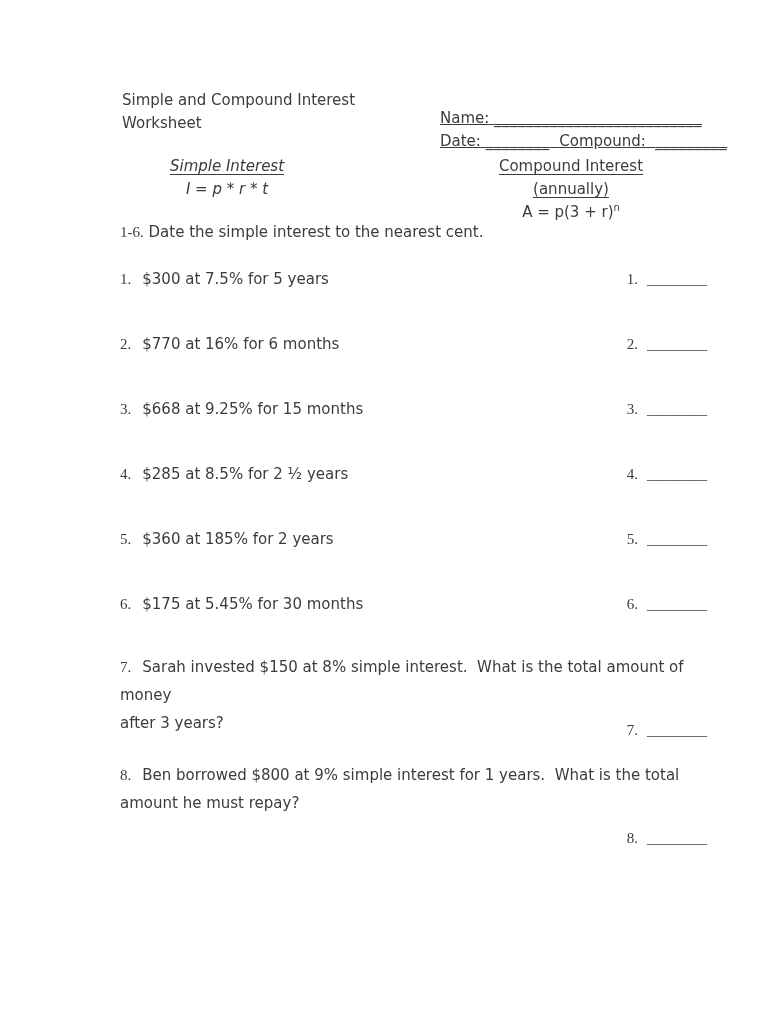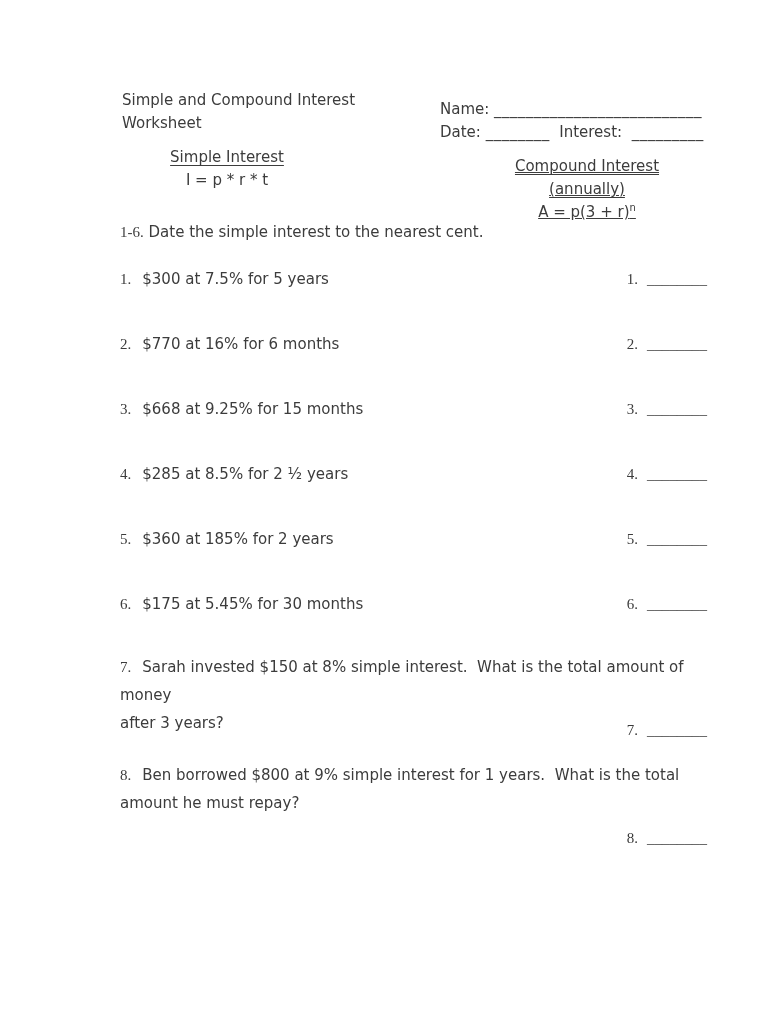--- a/index.html
+++ b/index.html
@@ -12,28 +12,28 @@
     font-size: 15px;
     color: #3c3c3c;
     overflow: hidden;
     margin-left: 32px;
   }
   .abs { position: absolute; }
   .pre { white-space: pre-wrap; }
 
   
   .doc-title { left: 90px; top: 89px; line-height: 23px; }
-  .header-fields { left: 408px; top: 98px; line-height: 23px; }
+  .header-fields { left: 408px; top: 107px; line-height: 23px; text-decoration: underline; }
   .hline { white-space: pre; }
   .blank { letter-spacing: 0.5px; }
 
   
   .formula-block { text-align: center; line-height: 23px; }
-  .formula-simple { left: 108px; top: 146px; width: 174px; }
-  .formula-compound { left: 446px; top: 155px; width: 218px; text-decoration: underline; }
+  .formula-simple { left: 108px; top: 155px; width: 174px; font-style: italic; }
+  .formula-compound { left: 430px; top: 155px; width: 218px; }
   .formula-heading { text-decoration: underline; text-underline-offset: 3px; }
   .formula-expr sup { font-size: 10px; line-height: 0; }
 
   
   .instructions { left: 88px; top: 223px; }
 
   
   .serif { font-family: "Liberation Serif", serif; color: #404040; }
   .problem-row {
     position: absolute;
@@ -65,21 +65,21 @@
 
 <div class="page">
 
   <div class="abs doc-title">
     <div>Simple and Compound Interest</div>
     <div>Worksheet</div>
   </div>
 
   <div class="abs header-fields">
     <div class="hline"><span>Name:</span> <span class="blank">__________________________</span></div>
-    <div class="hline"><span>Date:</span> <span class="blank">________</span>  <span>Interest:</span>  <span class="blank">_________</span></div>
+    <div class="hline"><span>Date:</span> <span class="blank">________</span>  <span>Compound:</span>  <span class="blank">_________</span></div>
   </div>
 
   <div class="abs formula-block formula-simple">
     <div class="formula-heading">Simple Interest</div>
     <div class="formula-expr">I = p * r * t</div>
   </div>
 
   <div class="abs formula-block formula-compound">
     <div class="formula-heading">Compound Interest (annually)</div>
     <div class="formula-expr"><span>A = p(3 + r)</span><sup>n</sup></div>

